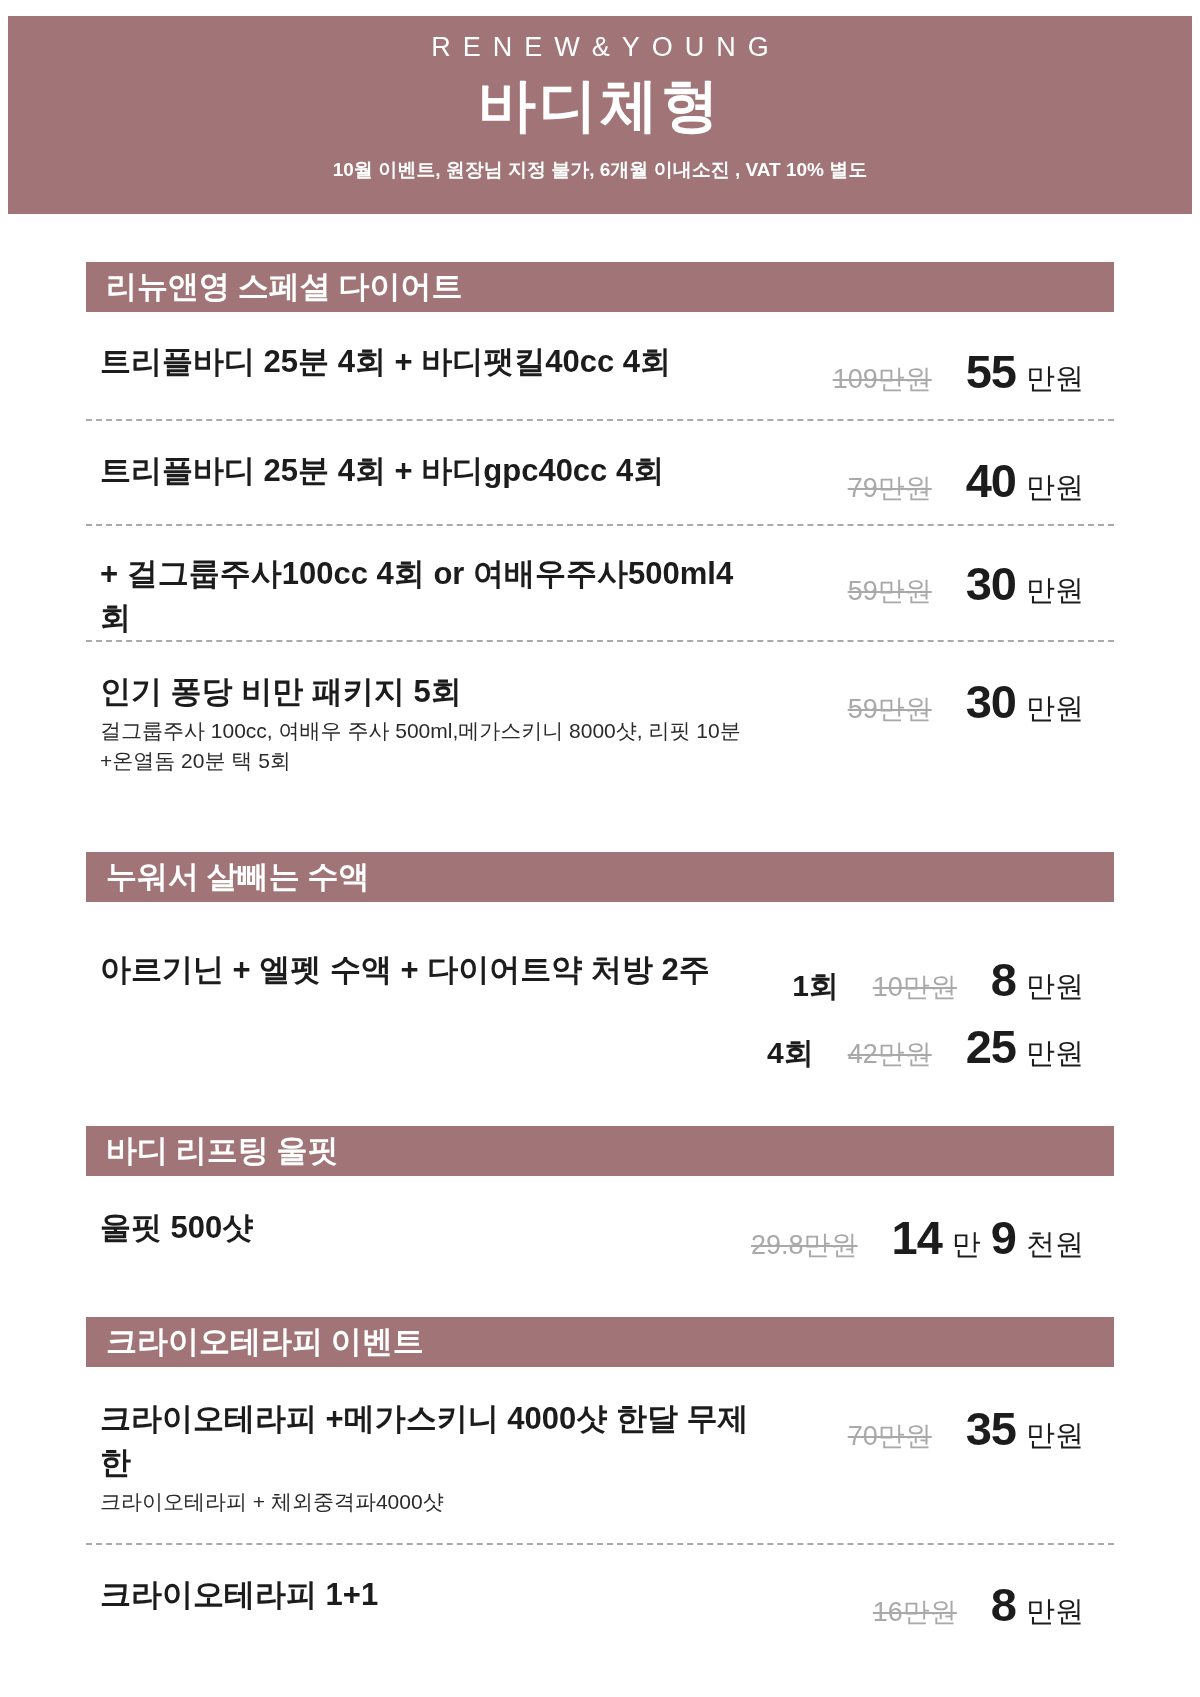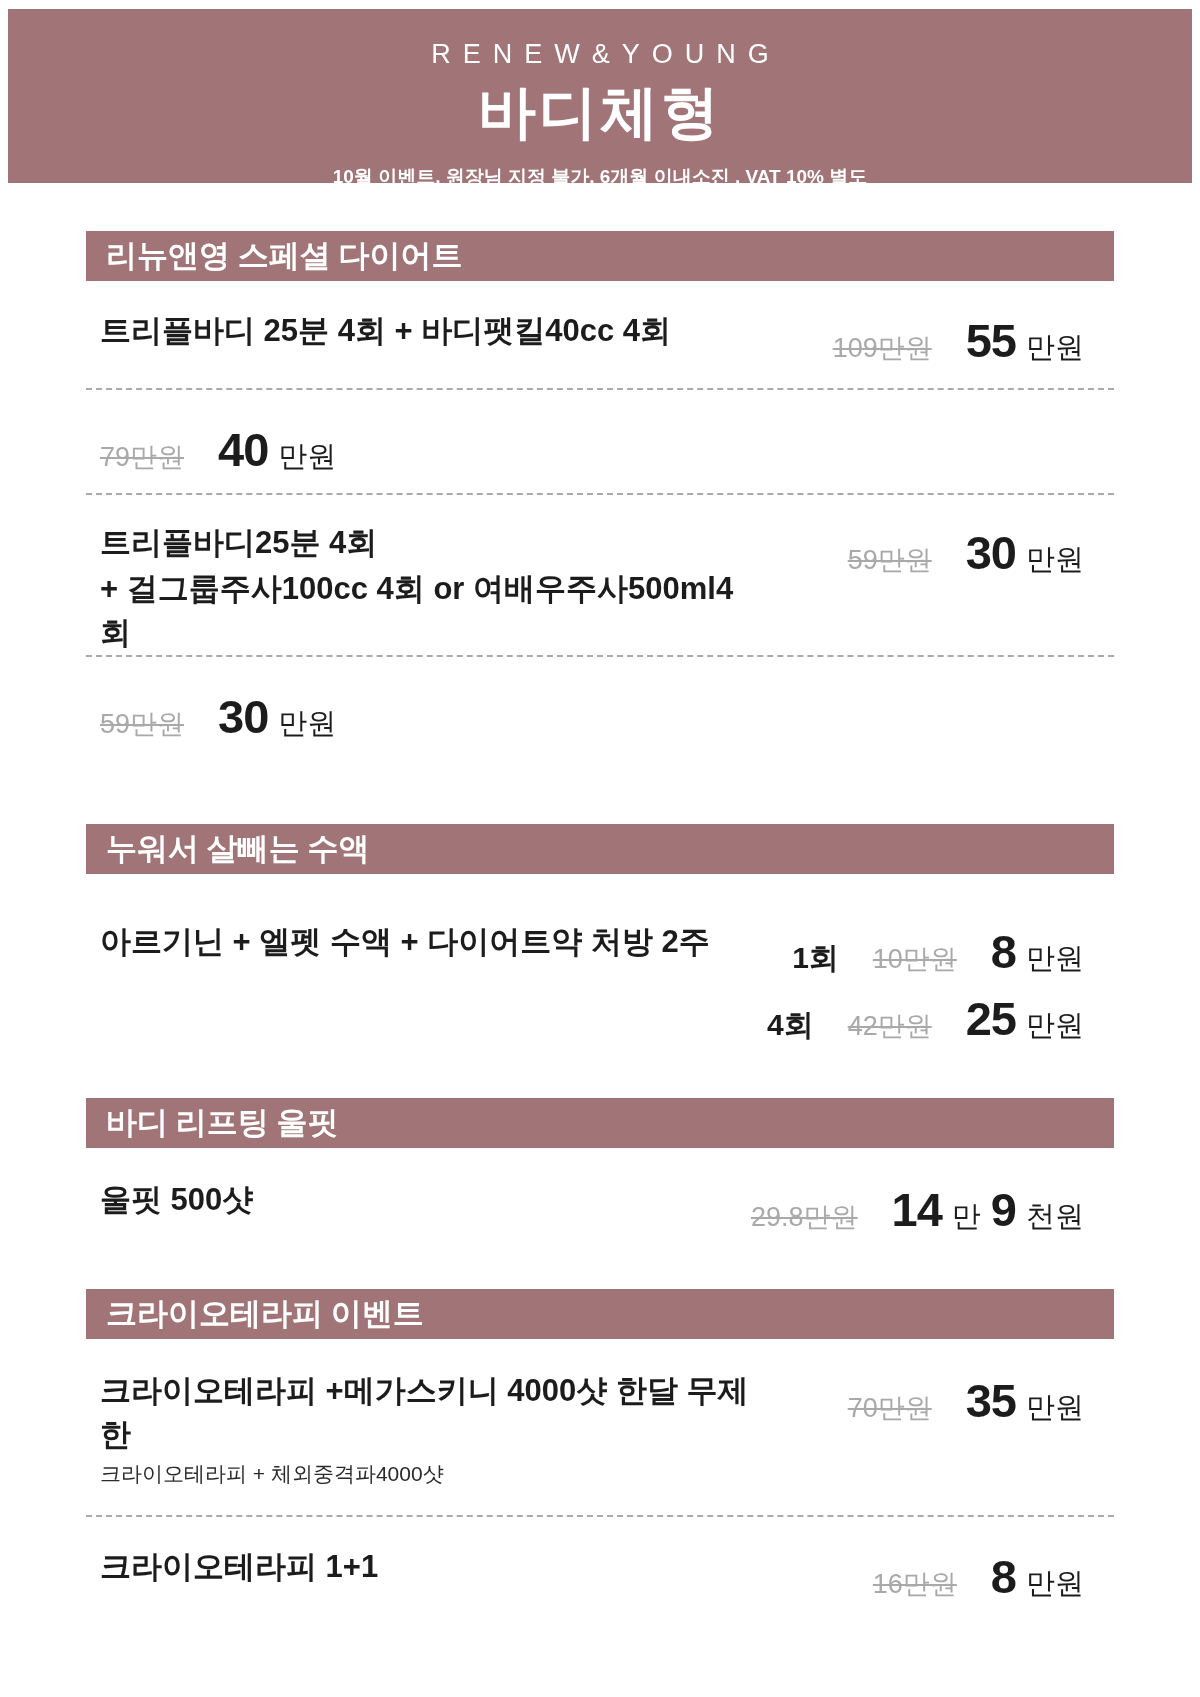--- a/index.html
+++ b/index.html
@@ -4,22 +4,22 @@
 <style>
   :root { --accent:#a17577; --muted:#a9a9a9; --ink:#1c1c1c; }
   * { margin:0; padding:0; box-sizing:border-box; }
   html,body { background:#ffffff; }
   body {
     width:1200px; height:1697px; position:relative; overflow:hidden;
     font-family:"Liberation Sans","DejaVu Sans",sans-serif; color:var(--ink);
   }
   
   .banner {
-    margin:9px 8px 0 8px; height:174px; background:var(--accent);
-    display:flex; flex-direction:column; align-items:center; padding-top:30px;
+    margin:16px 8px 0 8px; height:198px; background:var(--accent);
+    display:flex; flex-direction:column; align-items:center; padding-top:16px;
   }
   .brand {
     color:#fff; font-size:27px; font-weight:400;
     letter-spacing:12px; text-indent:12px;
   }
   .banner-title {
     color:#fff; font-size:58px; font-weight:800; letter-spacing:3px; margin-top:4px;
   }
   .banner-sub {
     color:#fff; font-size:19px; font-weight:700; margin-top:12px;
@@ -86,42 +86,48 @@
       </div>
       <div class="price-block">
         <div class="price-line">
           <span class="price-old">109만원</span>
           <span class="price-new">55</span>
           <span class="price-unit">만원</span>
         </div>
       </div>
     </div>
     <div class="row divided">
+      <div class="row-main">
+        <div class="row-title">트리플바디 25분 4회 + 바디gpc40cc 4회</div>
+      </div>
       <div class="price-block">
         <div class="price-line">
           <span class="price-old">79만원</span>
           <span class="price-new">40</span>
           <span class="price-unit">만원</span>
         </div>
       </div>
     </div>
     <div class="row divided">
       <div class="row-main">
-        <div class="row-title">트리플바디25분 4회</div>
         <div class="row-title2">+ 걸그룹주사100cc 4회 or 여배우주사500ml4회</div>
       </div>
       <div class="price-block">
         <div class="price-line">
           <span class="price-old">59만원</span>
           <span class="price-new">30</span>
           <span class="price-unit">만원</span>
         </div>
       </div>
     </div>
     <div class="row">
+      <div class="row-main">
+        <div class="row-title">인기 퐁당 비만 패키지 5회</div>
+        <div class="row-sub">걸그룹주사 100cc, 여배우 주사 500ml,메가스키니 8000샷, 리핏 10분+온열돔 20분 택 5회</div>
+      </div>
       <div class="price-block">
         <div class="price-line">
           <span class="price-old">59만원</span>
           <span class="price-new">30</span>
           <span class="price-unit">만원</span>
         </div>
       </div>
     </div>
   </section>
 

